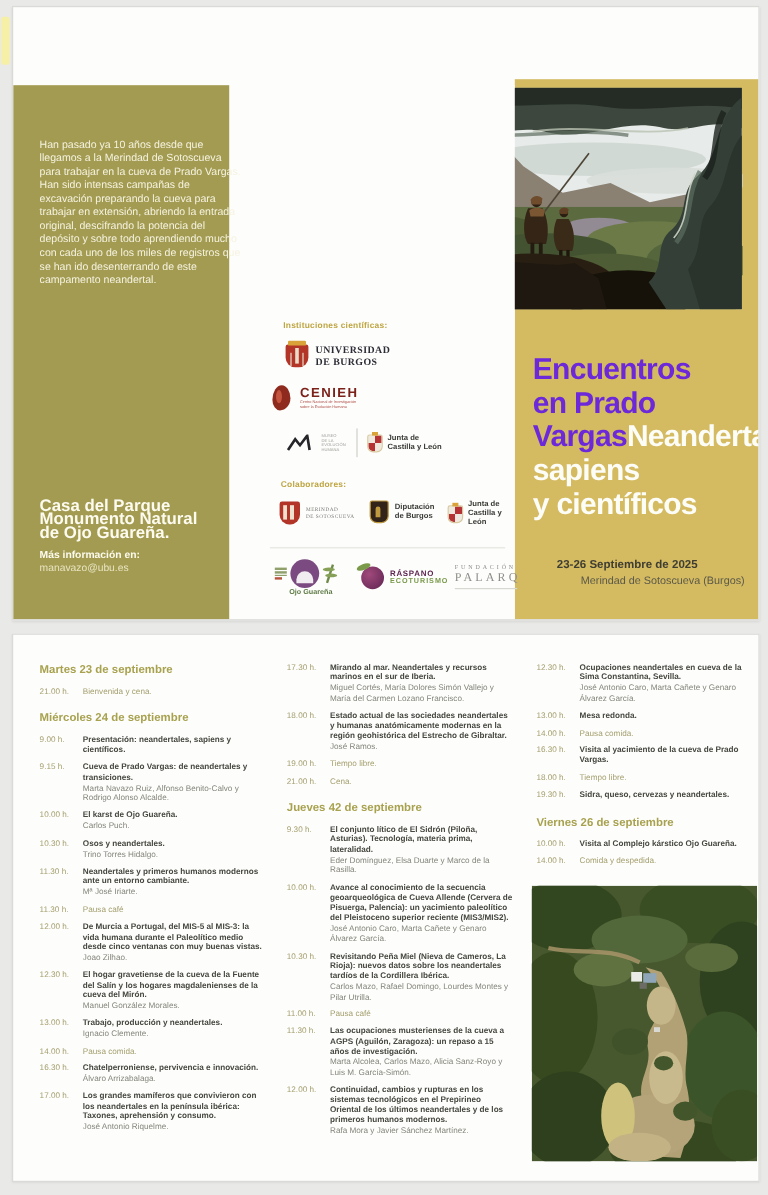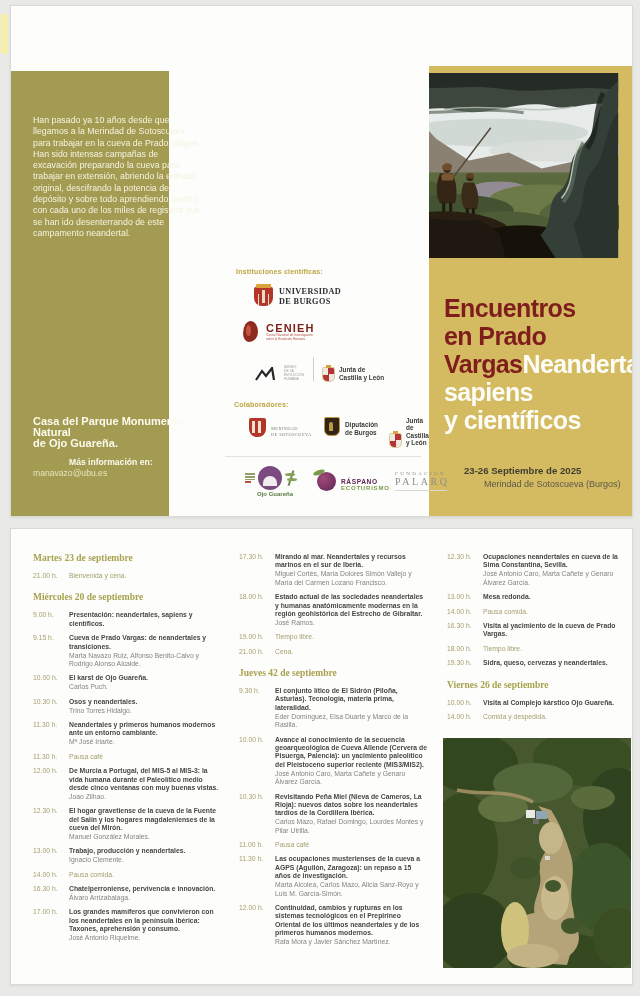--- a/index.html
+++ b/index.html
@@ -5,33 +5,33 @@
   html,body{margin:0;padding:0;}
   body{background:#e9e9e7;font-family:"Liberation Sans", sans-serif;-webkit-font-smoothing:antialiased;}
   .screen{position:relative;width:640px;height:996px;background:#e9e9e7;overflow:hidden;}
   .corner-mark{position:absolute;left:1px;top:14px;width:7px;height:40px;background:#f6f0a6;border-radius:2px;}
   .card{position:absolute;background:#fdfdfc;border:1px solid #dadad6;box-sizing:border-box;box-shadow:0 1px 2px rgba(0,0,0,.08);}
   .card-top{left:10px;top:5px;width:623px;height:512px;overflow:hidden;}
   .card-bottom{left:10px;top:528px;width:623px;height:457px;overflow:hidden;}
   .preline{white-space:pre-line;}
 
   
-  .panel-left{position:absolute;left:0;top:65px;bottom:0;width:158px;background:#a29b51;}
+  .panel-left{position:absolute;left:0;top:65px;bottom:0;width:180px;background:#a29b51;}
   .panel-left .intro{position:absolute;left:22px;top:44px;width:170px;color:#f6f3e1;font-size:8.8px;line-height:11.3px;}
   .panel-left .intro p{margin:0 0 12px 0;}
-  .panel-left .venue{position:absolute;left:22px;top:345px;width:168px;color:#fdfbef;font-size:11px;line-height:11px;}
+  .panel-left .venue{position:absolute;left:22px;top:345px;width:168px;color:#fdfbef;font-size:14px;line-height:11px;}
   .panel-left .venue .b{font-weight:bold;}
   .panel-left .moreinfo{position:absolute;left:22px;top:386px;width:168px;font-size:8.6px;line-height:11px;}
-  .panel-left .moreinfo .b{font-weight:bold;color:#fdfbef;margin-left:36px;}
+  .panel-left .moreinfo .b{font-weight:bold;color:#fdfbef;}
   .panel-left .moreinfo .email{color:#e9e4c2;}
 
   
   .panel-mid{position:absolute;left:200px;top:65px;bottom:0;width:218px;background:#fdfdfc;}
   .sec-label{position:absolute;font-size:7px;font-weight:bold;color:#bea541;letter-spacing:.2px;}
-  .logo-row{position:absolute;display:flex;align-items:flex-end;margin-left:16px;}
+  .logo-row{position:absolute;display:flex;align-items:center;}
   .serif{font-family:"Liberation Serif", serif;}
 
   .ubu-shield{width:19px;height:19px;background:#b23527;border-radius:2px 2px 8px 8px;position:relative;margin-right:6px;flex:none;}
   .ubu-shield:before{content:"";position:absolute;left:2px;top:-3px;right:2px;height:4px;background:#d9a33a;border-radius:1px;}
   .ubu-shield:after{content:"";position:absolute;left:8px;top:3px;width:3px;height:13px;background:#e8ddc8;box-shadow:-5px 3px 0 -1px #e8ddc8,5px 3px 0 -1px #e8ddc8;}
   .ubu-text{font-weight:bold;font-size:8.2px;line-height:9.6px;color:#2c2c35;letter-spacing:.4px;}
 
   .cenieh-blob{width:15px;height:21px;background:#8e2b1e;border-radius:52% 48% 58% 42%/58% 52% 48% 42%;position:relative;margin-right:8px;flex:none;}
   .cenieh-blob:after{content:"";position:absolute;left:3px;top:4px;width:5px;height:11px;background:#c4543e;border-radius:50%;}
   .cenieh-name{font-weight:bold;font-size:11px;color:#7c221a;letter-spacing:1.2px;}
@@ -69,36 +69,36 @@
   .rasp-l2{font-size:6px;font-weight:bold;color:#7a9a4a;letter-spacing:.8px;}
 
   .palarq{text-align:left;color:#8e8e89;}
   .palarq .f{font-family:"Liberation Serif", serif;font-size:5px;letter-spacing:2.4px;}
   .palarq .p{font-family:"Liberation Serif", serif;font-size:10px;letter-spacing:2.6px;line-height:12px;}
   .palarq .u{width:52px;height:1.5px;background:#d8d8d3;margin-top:1.5px;}
 
   
   .panel-right{position:absolute;left:418px;top:60px;right:0;bottom:0;background:#d4ba60;}
   .event-title{position:absolute;left:15px;top:200px;font-weight:bold;font-size:25px;line-height:28px;letter-spacing:-.6px;white-space:pre-line;}
-  .event-title .green{color:#7f1d1d;}
+  .event-title .green{color:#6d28d9;}
   .event-title .white{color:#fdfdf8;}
   .event-when{position:absolute;left:15px;top:399px;margin-left:20px;}
   .event-dates{font-weight:bold;font-size:9.6px;color:#3f3e33;}
   .event-loc{font-size:9px;color:#5a594b;margin-top:3px;padding-left:20px;}
 
   
   .cave-photo{position:absolute;left:283px;top:67px;width:325px;height:185px;overflow:hidden;}
   .cave-photo svg{display:block;}
 
   
   .pcol{position:absolute;top:24px;}
   .pcol1{left:22px;width:196px;}
   .pcol2{left:228px;width:198px;}
   .pcol3{left:436px;width:192px;}
-  .day-header{font-size:9.5px;font-weight:bold;color:#a8a24f;margin:12px 0 9px 0;font-family:Liberation Serif, serif;}
+  .day-header{font-size:9.5px;font-weight:bold;color:#a8a24f;margin:12px 0 9px 0;}
   .pcol > .day-header:first-child{margin-top:0;}
   .pitem{display:flex;margin-bottom:6px;}
   .ptime{flex:none;width:36px;font-size:6.8px;line-height:8.4px;color:#a49f6d;}
   .pbody{width:152px;font-size:6.8px;line-height:8.4px;}
   .ptitle{font-weight:bold;color:#474740;}
   .ptitle.muted{font-weight:normal;color:#a49f6d;}
   .pspeakers{color:#85857c;margin-top:.5px;}
 
   .aerial-photo{position:absolute;left:432px;top:209px;width:188px;height:230px;overflow:hidden;}
   .aerial-photo svg{display:block;}
@@ -279,21 +279,21 @@
 
   <div class="card card-bottom">
     <div class="pcol pcol1">
         <div class="day-header">Martes 23 de septiembre</div>
         <div class="pitem">
           <div class="ptime">21.00 h.</div>
           <div class="pbody">
             <div class="ptitle muted">Bienvenida y cena.</div>
           </div>
         </div>
-        <div class="day-header">Miércoles 20 de septiembre</div>
+        <div class="day-header">Miércoles 24 de septiembre</div>
         <div class="pitem">
           <div class="ptime">9.00 h.</div>
           <div class="pbody">
             <div class="ptitle">Presentación: neandertales, sapiens y científicos.</div>
           </div>
         </div>
         <div class="pitem">
           <div class="ptime">9.15 h.</div>
           <div class="pbody">
             <div class="ptitle">Cueva de Prado Vargas: de neandertales y transiciones.</div>

